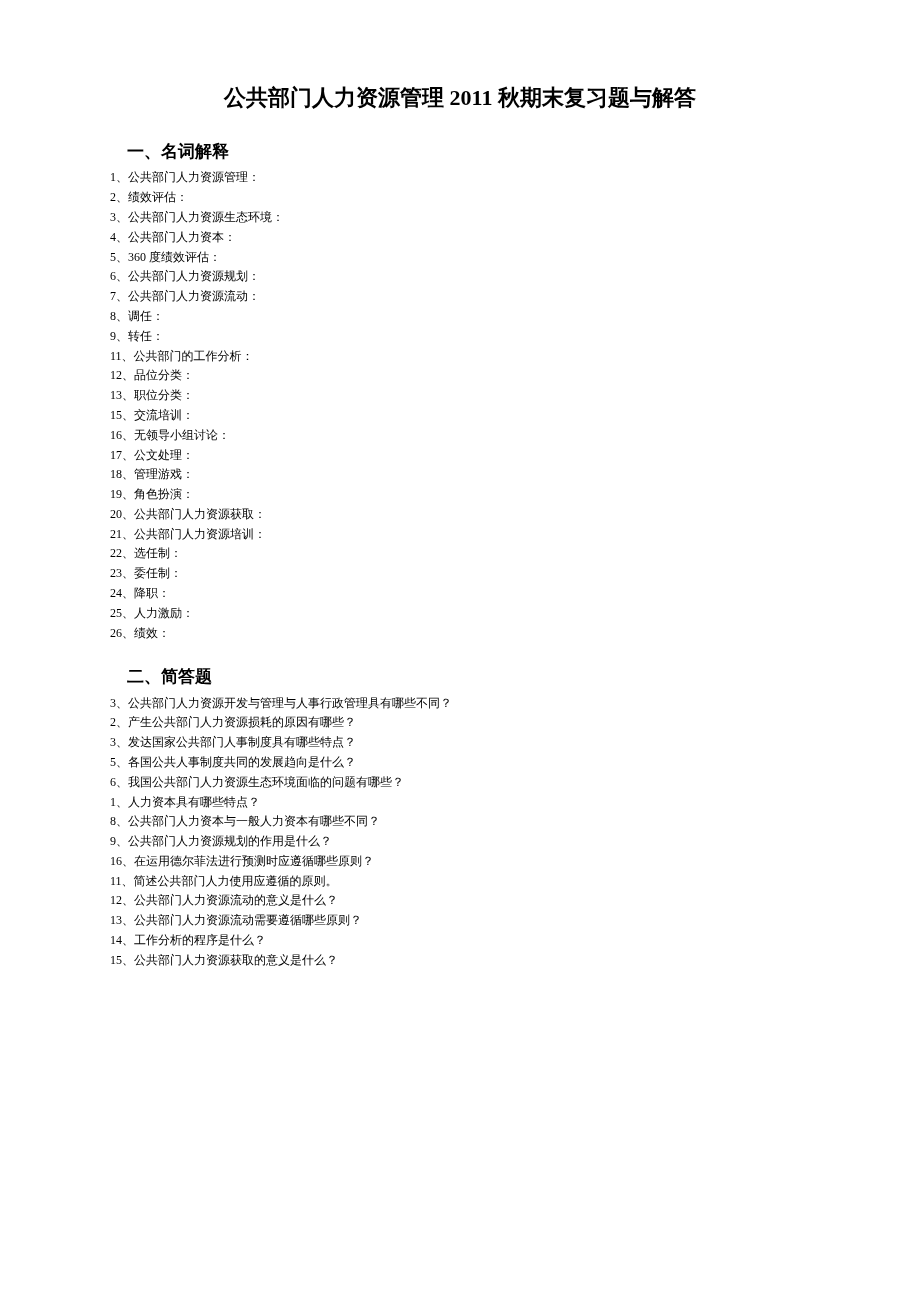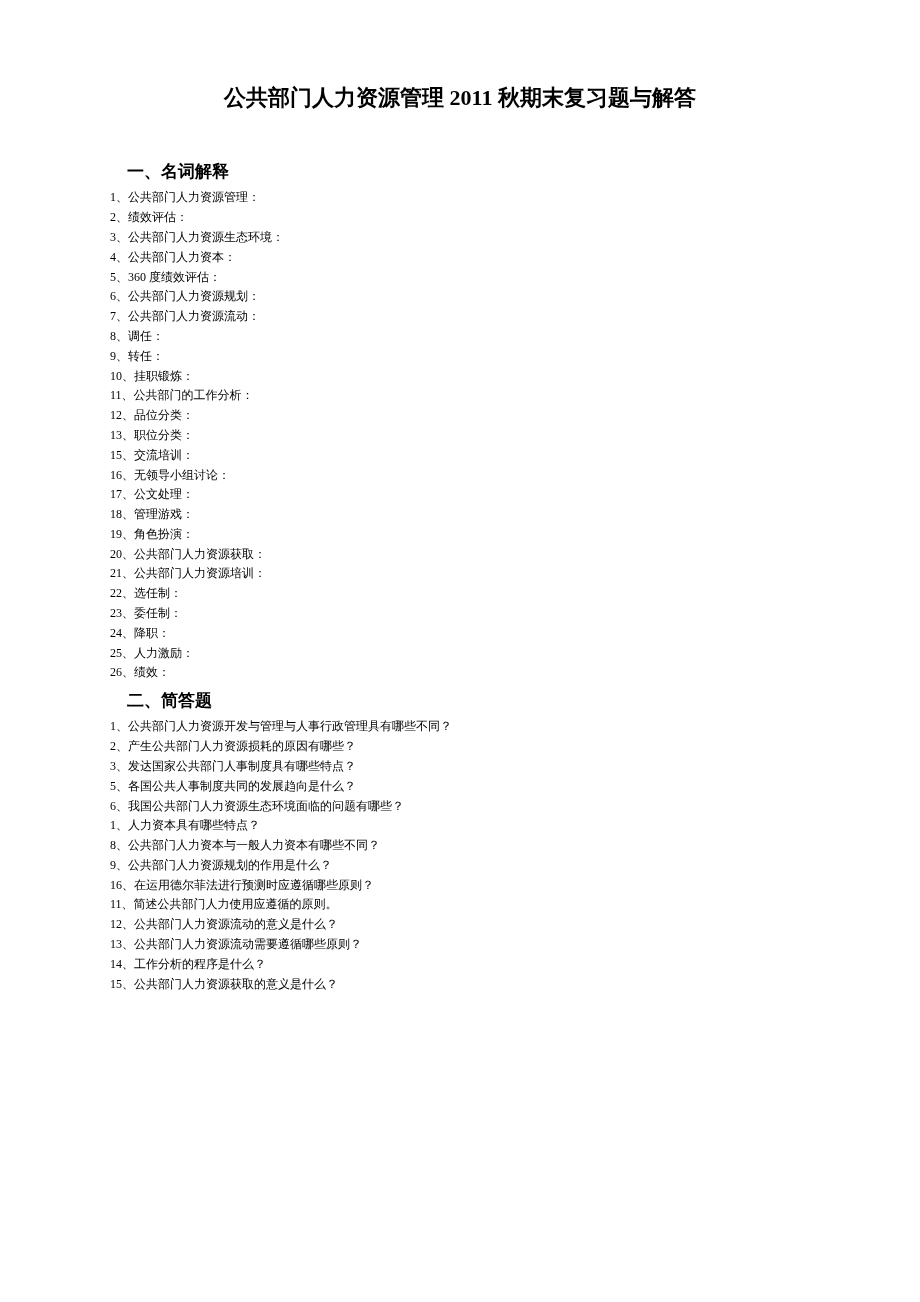--- a/index.html
+++ b/index.html
@@ -10,26 +10,26 @@
       color: #000;
       font-size: 16px;
       line-height: 1.65;
       width: 920px;
       box-sizing: border-box;
     }
     .page-title {
       text-align: center;
       font-size: 22px;
       font-weight: bold;
-      margin-bottom: 42px;
+      margin-bottom: 22px;
     }
     .section-heading {
       font-weight: bold;
       font-size: 17px;
-      margin-top: 4px;
+      margin-top: 20px;
       margin-bottom: 2px;
       text-indent: 1em;
     }
     .item {
       font-size: 12px;
       margin: 0;
       padding: 0;
     }
     .list {
       margin-bottom: 2px;
@@ -44,41 +44,40 @@
 <div class="list">
   <div class="item">1、公共部门人力资源管理：</div>
   <div class="item">2、绩效评估：</div>
   <div class="item">3、公共部门人力资源生态环境：</div>
   <div class="item">4、公共部门人力资本：</div>
   <div class="item">5、360 度绩效评估：</div>
   <div class="item">6、公共部门人力资源规划：</div>
   <div class="item">7、公共部门人力资源流动：</div>
   <div class="item">8、调任：</div>
   <div class="item">9、转任：</div>
-  <div class="item">10、挂职锻炼：</div>
   <div class="item">11、公共部门的工作分析：</div>
   <div class="item">12、品位分类：</div>
   <div class="item">13、职位分类：</div>
   <div class="item">15、交流培训：</div>
   <div class="item">16、无领导小组讨论：</div>
   <div class="item">17、公文处理：</div>
   <div class="item">18、管理游戏：</div>
   <div class="item">19、角色扮演：</div>
   <div class="item">20、公共部门人力资源获取：</div>
   <div class="item">21、公共部门人力资源培训：</div>
   <div class="item">22、选任制：</div>
   <div class="item">23、委任制：</div>
   <div class="item">24、降职：</div>
   <div class="item">25、人力激励：</div>
   <div class="item">26、绩效：</div>
 </div>
 
 <div class="section-heading">二、简答题</div>
 <div class="list">
-  <div class="item">1、公共部门人力资源开发与管理与人事行政管理具有哪些不同？</div>
+  <div class="item">3、公共部门人力资源开发与管理与人事行政管理具有哪些不同？</div>
   <div class="item">2、产生公共部门人力资源损耗的原因有哪些？</div>
   <div class="item">3、发达国家公共部门人事制度具有哪些特点？</div>
   <div class="item">5、各国公共人事制度共同的发展趋向是什么？</div>
   <div class="item">6、我国公共部门人力资源生态环境面临的问题有哪些？</div>
   <div class="item">1、人力资本具有哪些特点？</div>
   <div class="item">8、公共部门人力资本与一般人力资本有哪些不同？</div>
   <div class="item">9、公共部门人力资源规划的作用是什么？</div>
   <div class="item">16、在运用德尔菲法进行预测时应遵循哪些原则？</div>
   <div class="item">11、简述公共部门人力使用应遵循的原则。</div>
   <div class="item">12、公共部门人力资源流动的意义是什么？</div>

